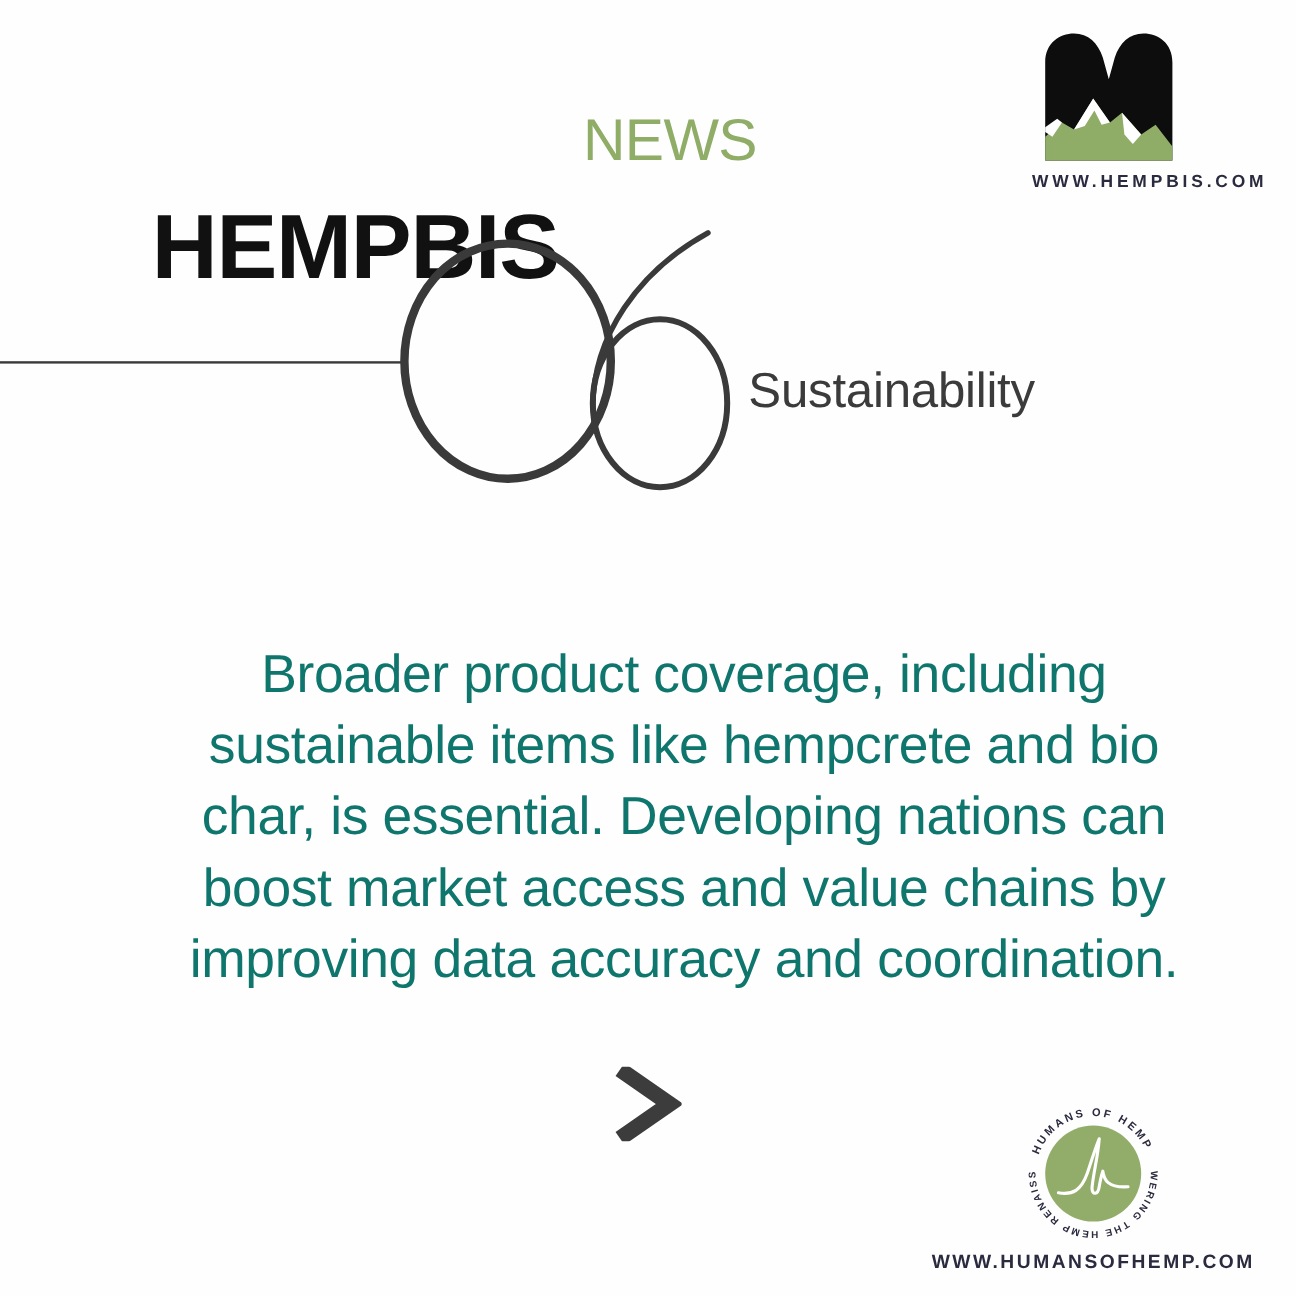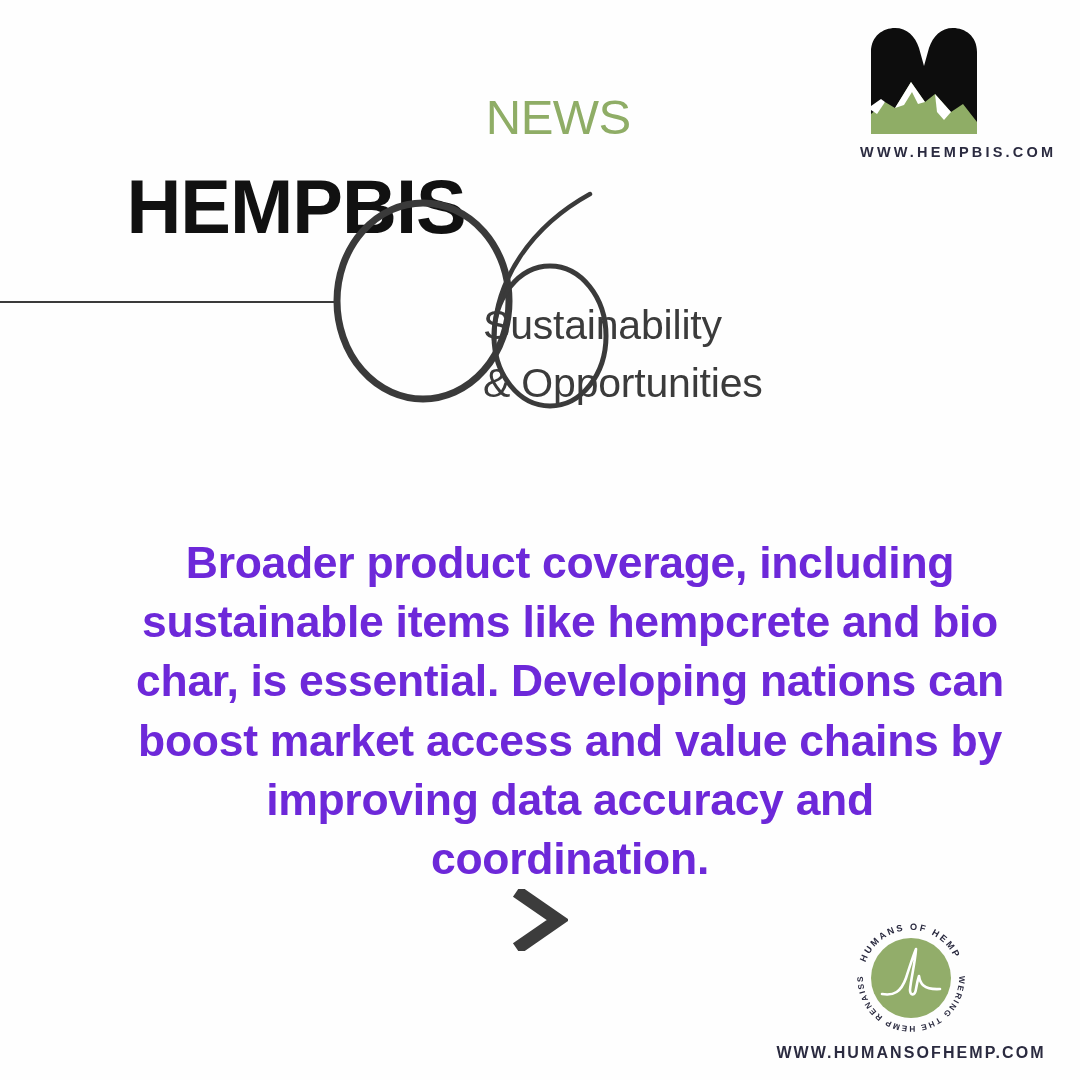--- a/index.html
+++ b/index.html
@@ -90,39 +90,39 @@
     top: 188px;
     width: 310px;
     height: 225px;
   }
 
   .section-title {
     position: absolute;
     right: 77px;
     top: 296px;
     width: 520px;
-    text-align: left;
+    text-align: center;
     font-size: 41px;
     line-height: 1.42;
     color: #3b3b3b;
     font-weight: 400;
     letter-spacing: -0.2px;
   }
 
   
   .body-copy {
     position: absolute;
     left: 125px;
     top: 533px;
     width: 890px;
     text-align: center;
     font-size: 44.5px;
     line-height: 1.33;
-    color: #6d28d9;
-    font-weight: 700;
+    color: #0f766e;
+    font-weight: 400;
     font-family: "Liberation Sans Narrow", "Liberation Sans", sans-serif;
     letter-spacing: -0.3px;
   }
 
   
   .chevron {
     position: absolute;
     left: 512px;
     top: 889px;
     width: 56px;
@@ -182,21 +182,20 @@
 <div class="numeral">
   <svg viewBox="0 0 310 225" width="310" height="225" aria-hidden="true">
     <ellipse cx="101" cy="113" rx="86" ry="98" fill="none" stroke="#3a3a3a" stroke-width="7"></ellipse>
     <ellipse cx="228" cy="148" rx="56" ry="70" fill="none" stroke="#3a3a3a" stroke-width="5"></ellipse>
     <path d="M172 152 C172 92 210 38 268 6" fill="none" stroke="#3a3a3a" stroke-width="4.5" stroke-linecap="round"></path>
   </svg>
 </div>
 
 <div class="section-title">
   <div>Sustainability</div>
-  <div>&amp; Opportunities</div>
 </div>
 
 <div class="body-copy">Broader product coverage, including sustainable items like hempcrete and bio char, is essential. Developing nations can boost market access and value chains by improving data accuracy and coordination.</div>
 
 <div class="chevron">
   <svg viewBox="0 0 56 62" width="56" height="62" aria-hidden="true">
     <path d="M10 6 L46 31 L10 56" fill="none" stroke="#3c3c3c" stroke-width="13" stroke-linecap="square" stroke-linejoin="miter"></path>
   </svg>
 </div>
 

